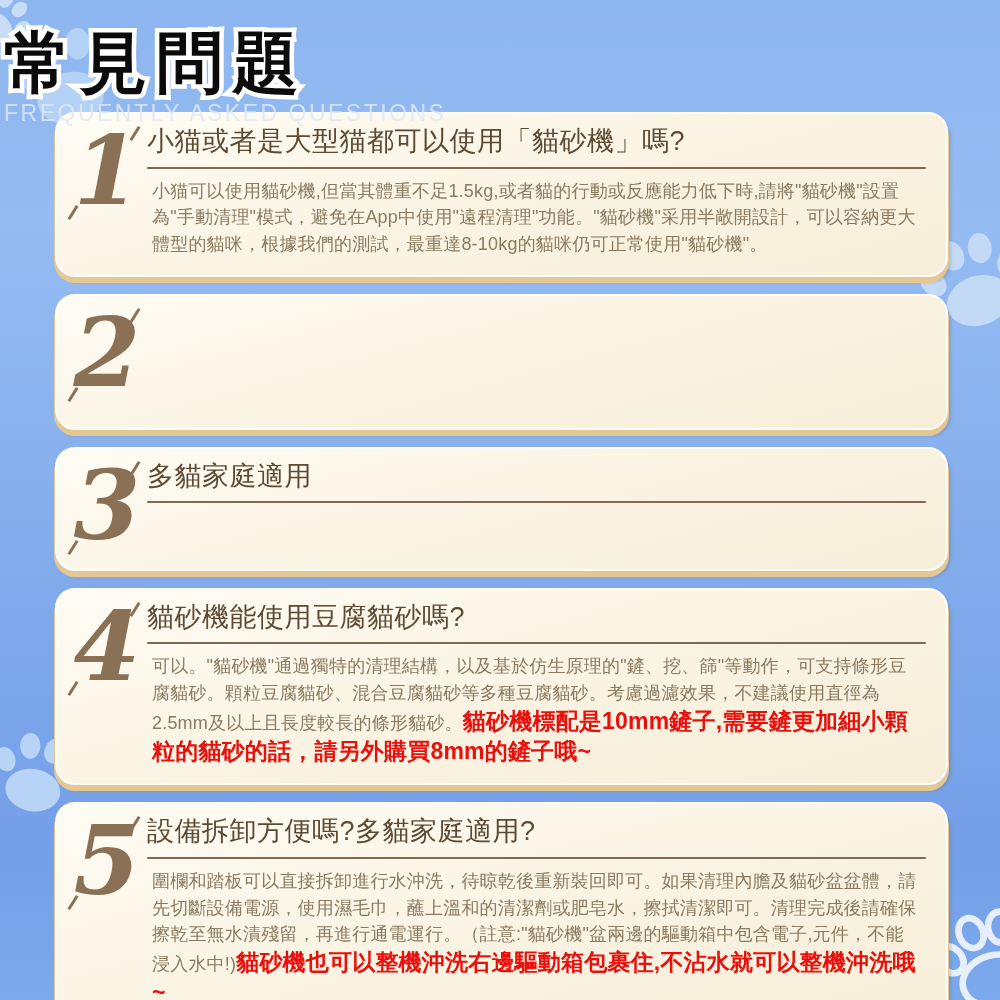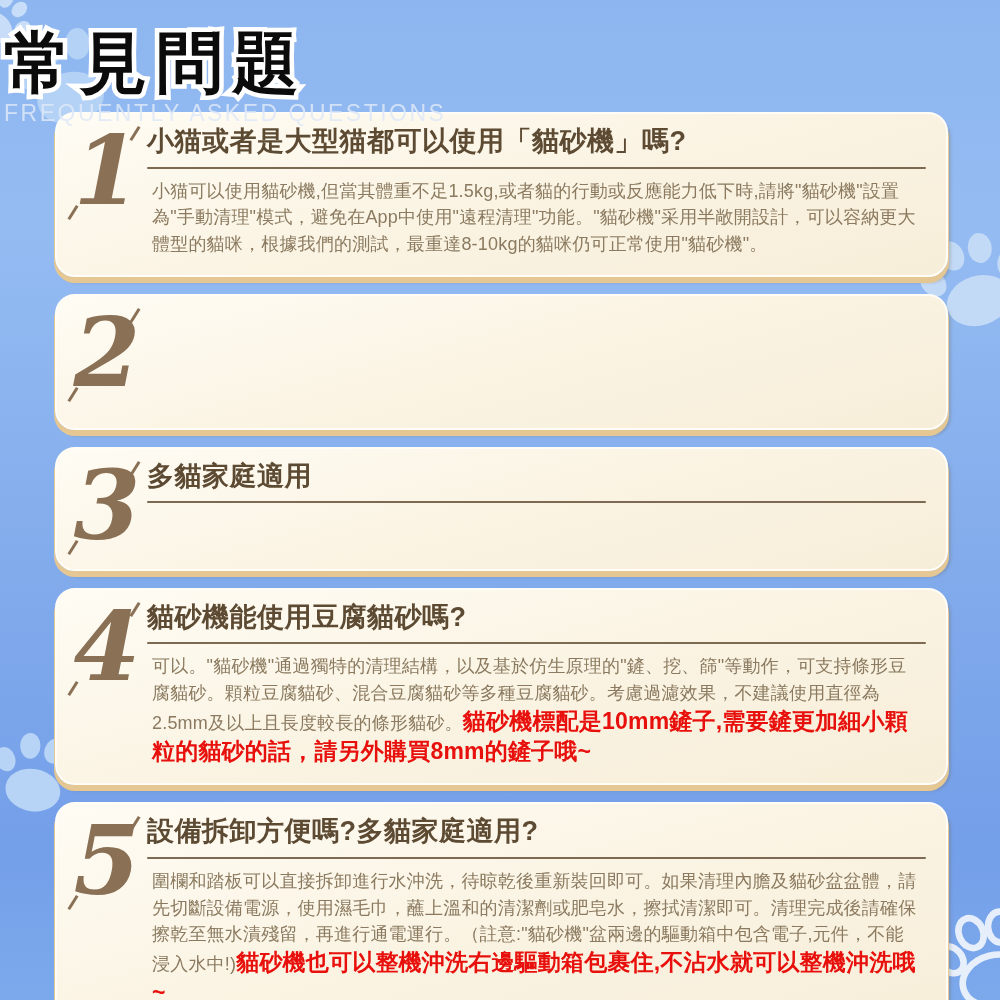--- a/index.html
+++ b/index.html
@@ -53,21 +53,21 @@
   .num::before{
     content:"";position:absolute;top:8px;right:4px;width:16px;height:3px;
     background:#8a7156;transform:rotate(-58deg);
   }
   .num::after{
     content:"";position:absolute;bottom:4px;left:-2px;width:16px;height:3px;
     background:#8a7156;transform:rotate(-58deg);
   }
   .content{flex:1;padding-top:3px;min-width:0;}
   .question{
-    font-size:27px;font-weight:bold;color:#5d4a33;letter-spacing:.5px;line-height:1.25;
+    font-size:27px;font-weight:normal;color:#5d4a33;letter-spacing:.5px;line-height:1.25;
   }
   .divider{height:2px;background:#7d6a52;margin:8px 0 9px 0;border-radius:1px;}
   .answer{
     font-size:18px;color:#8b7a5f;line-height:1.48;font-weight:500;letter-spacing:.2px;margin:5px;
   }
   .highlight{color:#e8100c;font-weight:bold;font-size:23px;line-height:1.3;}
 </style>
 </head>
 <body>
 

